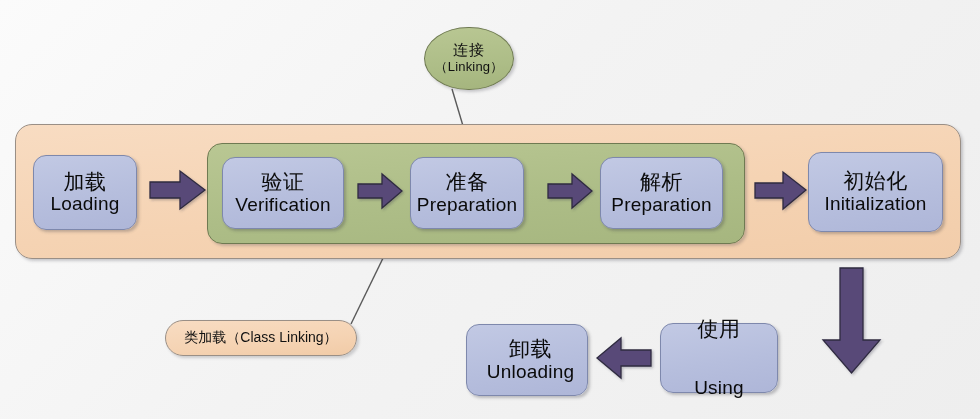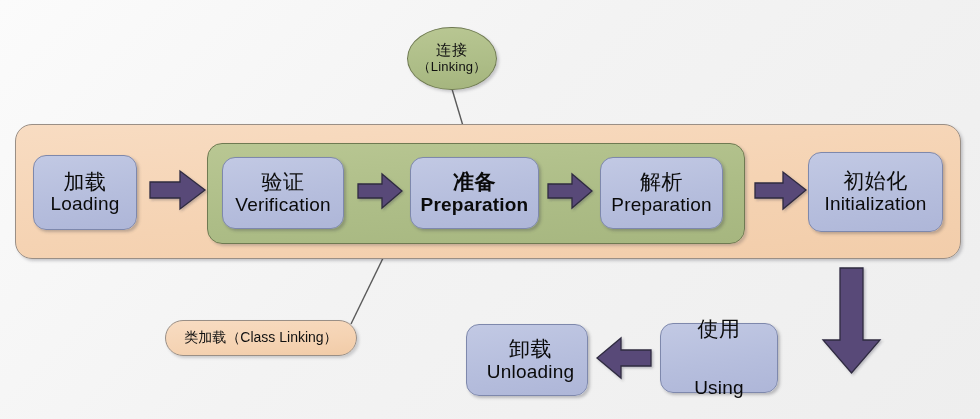--- a/index.html
+++ b/index.html
@@ -81,21 +81,21 @@
     box-sizing: border-box;
     background: linear-gradient(175deg, #b9c793 0%, #adbd87 55%, #a6b67f 100%);
     border: 1px solid #6f7a52;
     border-radius: 15px;
     box-shadow: 2px 2px 3px rgba(60,60,70,0.25);
   }
 
   
   #linking-ellipse {
     position: absolute;
-    left: 407px;
+    left: 424px;
     top: 27px;
     width: 90px;
     height: 63px;
     box-sizing: border-box;
     background: linear-gradient(175deg, #b9c793 0%, #adbd87 60%, #a4b47d 100%);
     border: 1px solid #6f7a52;
     border-radius: 45px / 32px;
     box-shadow: 2px 2px 3px rgba(60,60,70,0.25);
     color: #111;
   }
@@ -168,21 +168,21 @@
     <span class="cn">验证</span>
     <span class="en">Verification</span>
   </div>
 
   <div class="arrow" style="left:358px; top:174px; width:45px; height:34px;">
     <svg width="45" height="34" viewBox="0 0 45 34">
       <polygon points="0,10 24,10 24,0 44,17 24,34 24,24 0,24" fill="#584a78" stroke="#2f2a40" stroke-width="1.3" stroke-linejoin="miter" filter="url(#softshadow)"></polygon>
     </svg>
   </div>
 
-  <div class="node stage-box" style="left:410px; top:157px; width:129px; height:72px;font-weight:bold;">
+  <div class="node stage-box" style="left:410px; top:157px; width:114px; height:72px;">
     <span class="cn">准备</span>
     <span class="en">Preparation</span>
   </div>
 
   <div class="arrow" style="left:548px; top:174px; width:45px; height:34px;">
     <svg width="45" height="34" viewBox="0 0 45 34">
       <polygon points="0,10 24,10 24,0 44,17 24,34 24,24 0,24" fill="#584a78" stroke="#2f2a40" stroke-width="1.3" stroke-linejoin="miter" filter="url(#softshadow)"></polygon>
     </svg>
   </div>
 

